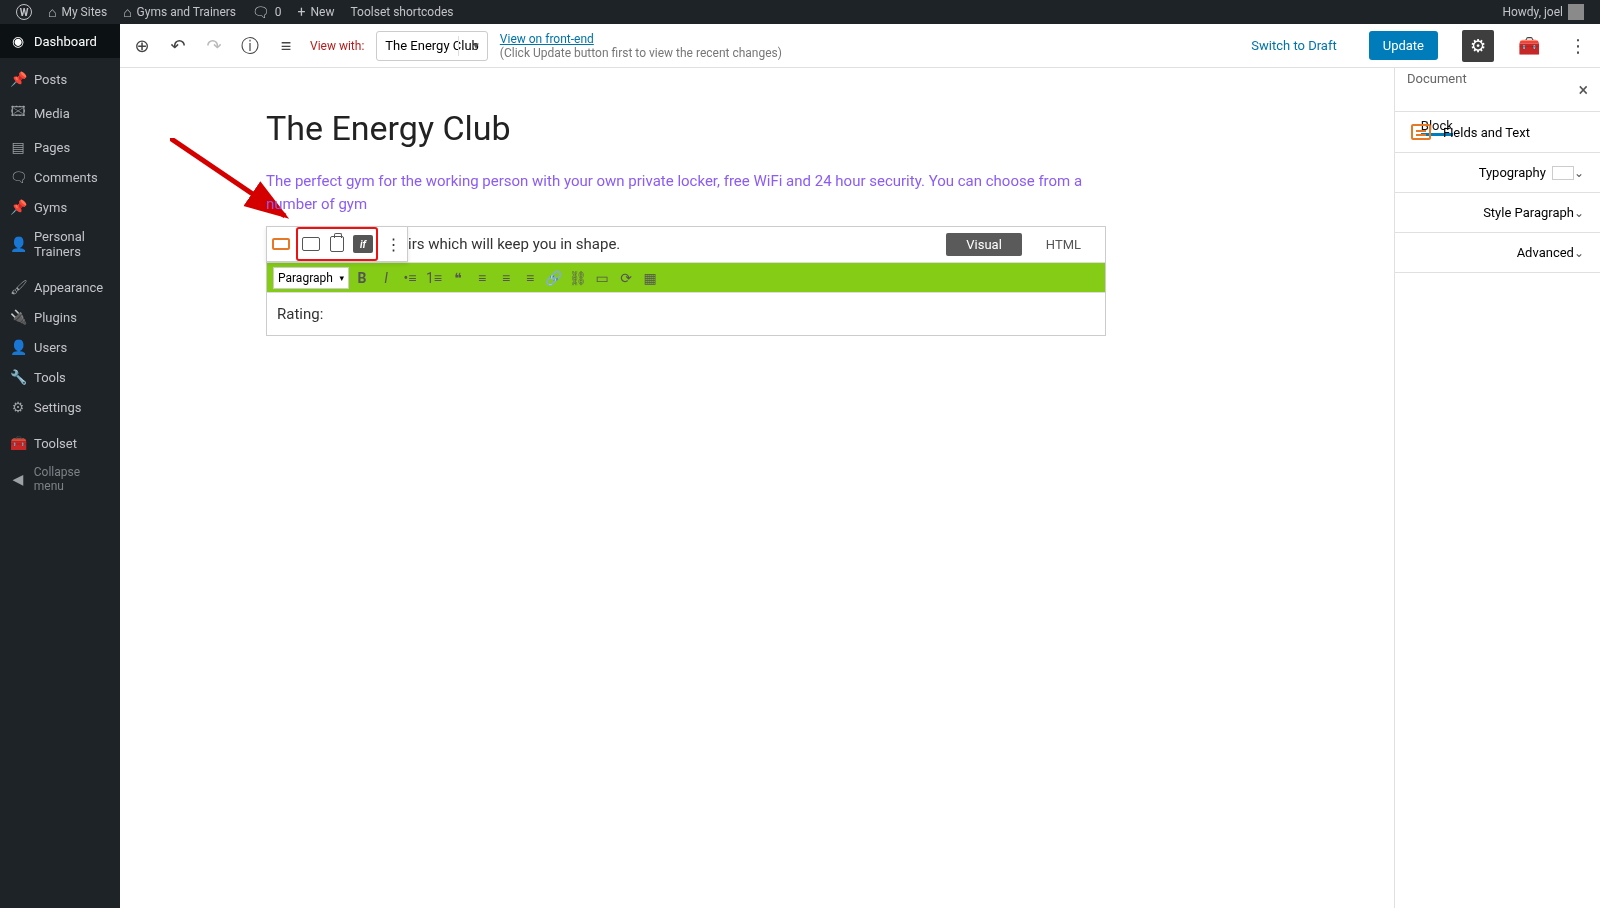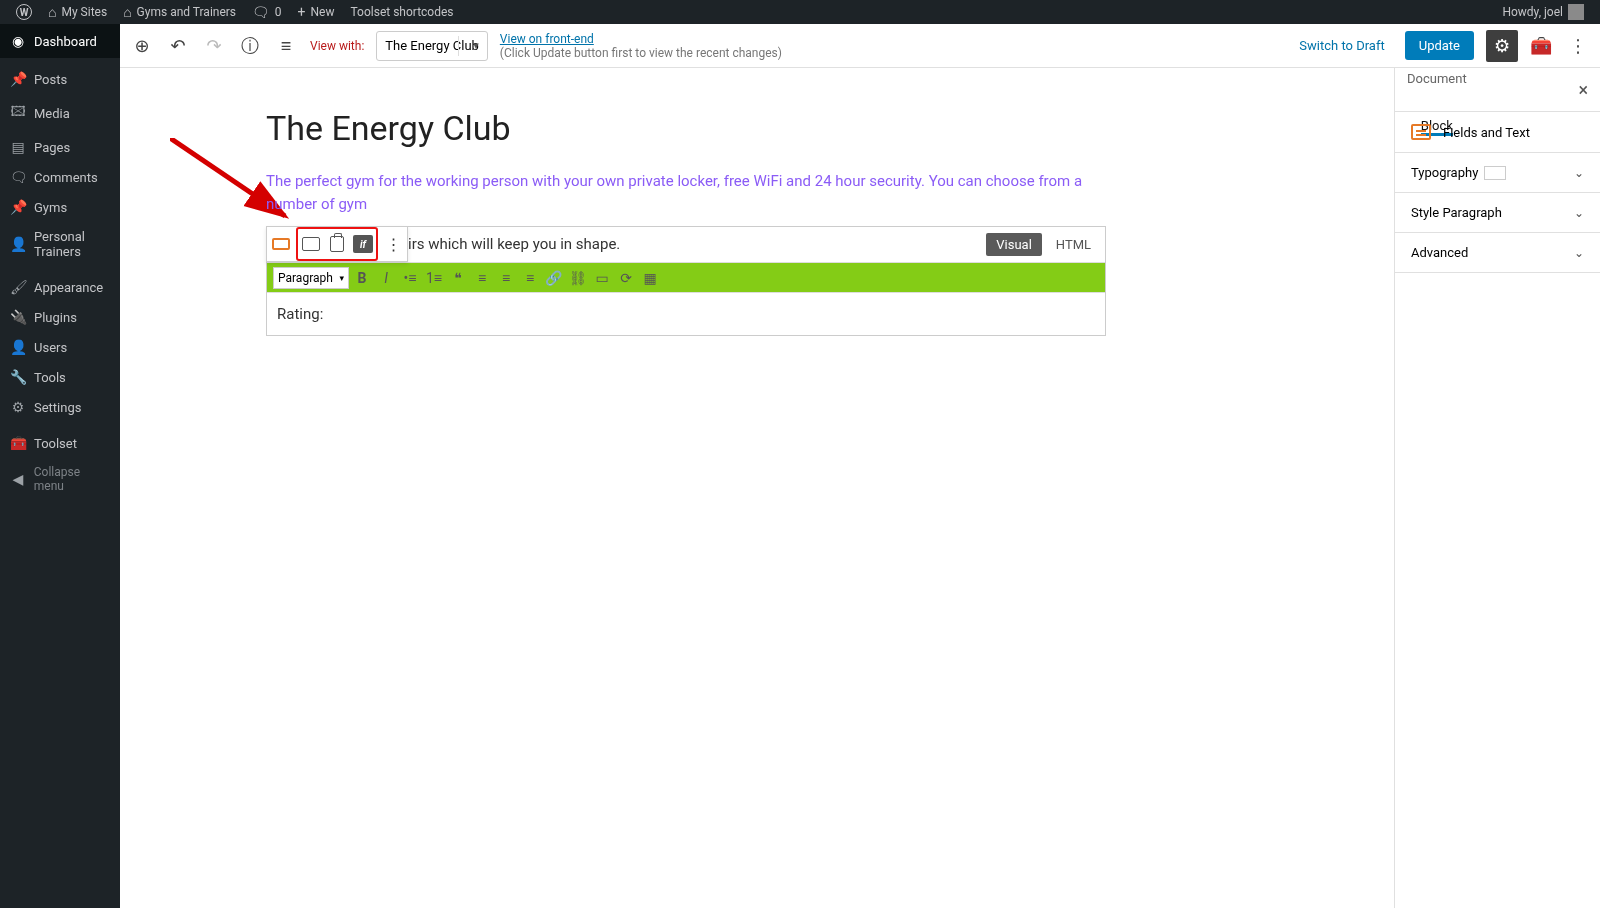--- a/index.html
+++ b/index.html
@@ -23,21 +23,21 @@
 .sidebar .s-icon { width: 16px; text-align: center; font-size: 14px; color: #9ca1a6; }
 .sidebar-item.top .s-icon { color:#fff; }
 .sidebar .collapse { color: #7d8287; font-size: 12px; }
 
 
 .content { flex: 1; background: #fff; display: flex; flex-direction: column; position: relative; }
 
 
 .ed-top { height: 44px; border-bottom: 1px solid #e0e0e0; display: flex; align-items: center; padding: 0 10px; gap: 8px; background: #fff; justify-content: space-between; }
 .ed-top-left { display: flex; align-items: center; gap: 12px; }
-.ed-top-right { display: flex; align-items: center; gap: 12px; }
+.ed-top-right { display: flex; align-items: center; gap: 24px; }
 .ed-icon-btn { width: 24px; height: 24px; display: flex; align-items: center; justify-content: center; cursor: pointer; color: #444; font-size: 18px; border-radius:2px; }
 .ed-icon-btn.dark { background:#3e3e3e; color:#fff; width:32px; height:32px; }
 .viewwith-label { font-size: 12px; color: #b91c1c; }
 .select-box { border: 1px solid #ccc; border-radius: 3px; height: 30px; display:flex; align-items:center; padding: 0 8px; font-size: 13px; gap:28px; position:relative; }
 .select-box .divider { position:absolute; right:28px; top:4px; bottom:4px; width:1px; background:#ddd; }
 .select-box .chev { position:absolute; right:8px; color:#555; font-size:11px; }
 .frontend-link { font-size: 12px; color: #0073aa; text-decoration: underline; cursor:pointer; }
 .frontend-sub { font-size: 12px; color: #777; }
 .switch-draft { color: #0073aa; font-size: 13px; cursor:pointer; padding:0 8px; }
 .update-btn { background: #007cba; color: #fff; border: none; border-radius: 3px; padding: 7px 14px; font-size: 13px; cursor:pointer; }
@@ -67,38 +67,38 @@
 .red-box { border: 2px solid #e11; border-radius:3px; padding: 0; display:flex; margin:8px 2px; }
 .red-box .ft-btn { width:26px; height:30px; }
 .tv-icon { width:18px; height:14px; border:1.5px solid #555; border-radius:2px; position:relative; }
 .clip-icon { width:14px; height:16px; border:1.5px solid #555; border-radius:2px; position:relative; }
 .clip-icon::before{ content:''; position:absolute; top:-4px; left:3px; width:6px; height:4px; border:1.5px solid #555; border-bottom:none; border-radius:2px 2px 0 0;}
 .cond-icon { background:#555; color:#fff; width:20px; height:18px; border-radius:2px; font-size:10px; font-style:italic; display:flex; align-items:center; justify-content:center; font-weight:bold; }
 
 
 .editor-frame { border:1px solid #ccc; background:#fff; margin-top:0; }
 .ef-top { display:flex; justify-content:flex-end; border-bottom:1px solid #ddd; padding:4px; gap:4px; height:36px; align-items:center; }
-.vh-btn { padding:4px 10px; font-size:13px; border-radius:2px; cursor:pointer; }
+.vh-btn { padding:4px 20px; font-size:13px; border-radius:2px; cursor:pointer; }
 .vh-btn.active { background:#5a5a5a; color:#fff; }
 .vh-btn.inactive { background:#fff; color:#555; }
 .ef-toolbar { display:flex; align-items:center; gap:2px; padding:4px 6px; border-bottom:1px solid #ddd; background:#84cc16; height:30px; }
 .ef-sel { border:1px solid #ccc; font-size:12px; padding:2px 4px; width:76px; height:22px; display:flex; align-items:center; justify-content:space-between; background:#fff; }
 .ef-toolbar .t-icon { width:22px; height:22px; display:flex; align-items:center; justify-content:center; font-size:14px; color:#555; cursor:pointer; }
 .ef-content { padding: 12px 10px; min-height: 40px; font-size:15px; color:#333; }
 
 
 .insp-tabs { display:flex; border-bottom:1px solid #e0e0e0; align-items:center; height:44px; padding:0 12px; justify-content:space-between; }
 .insp-tab-group { display:flex; gap:18px; height:100%; align-items:center;flex-direction:column; }
 .insp-tab { font-size:13px; color:#666; cursor:pointer; height:100%; display:flex; align-items:center; border-bottom:3px solid transparent; padding-top:3px; }
 .insp-tab.active { color:#111; border-bottom-color:#007cba; font-weight:400;margin-top:8px; }
 .insp-close { font-size:18px; color:#555; cursor:pointer; }
 .insp-block-head { display:flex; align-items:center; gap:12px; padding:12px 16px; border-bottom:1px solid #e0e0e0; }
 .insp-block-head .bh-icon { width:20px; height:16px; border:2px solid #e67926; border-radius:2px; position:relative; }
 .insp-block-head .bh-icon::after{content:''; position:absolute; left:3px; right:3px; top:4px; height:2px; background:#e67926; box-shadow:0 4px 0 #e67926;}
-.insp-panel { border-bottom:1px solid #e0e0e0; padding: 12px 16px; display:flex; justify-content:space-between; align-items:center; cursor:pointer; }
+.insp-panel { border-bottom:1px solid #e0e0e0; padding: 12px 16px; display:flex; justify-content:flex-end; align-items:center; cursor:pointer; }
 .insp-panel .chev { font-size:12px; color:#555; }
 .typo-swatch { width:22px; height:14px; border:1px solid #ccc; background:#fff; margin-left:6px; }
 
 
 .wp-logo{ width:16px; height:16px; border:1.5px solid #c3c4c7; border-radius:50%; display:inline-flex; align-items:center; justify-content:center; font-size:10px; font-weight:bold;}
 </style>
 </head>
 <body>
 
 <div class="admin-bar">

